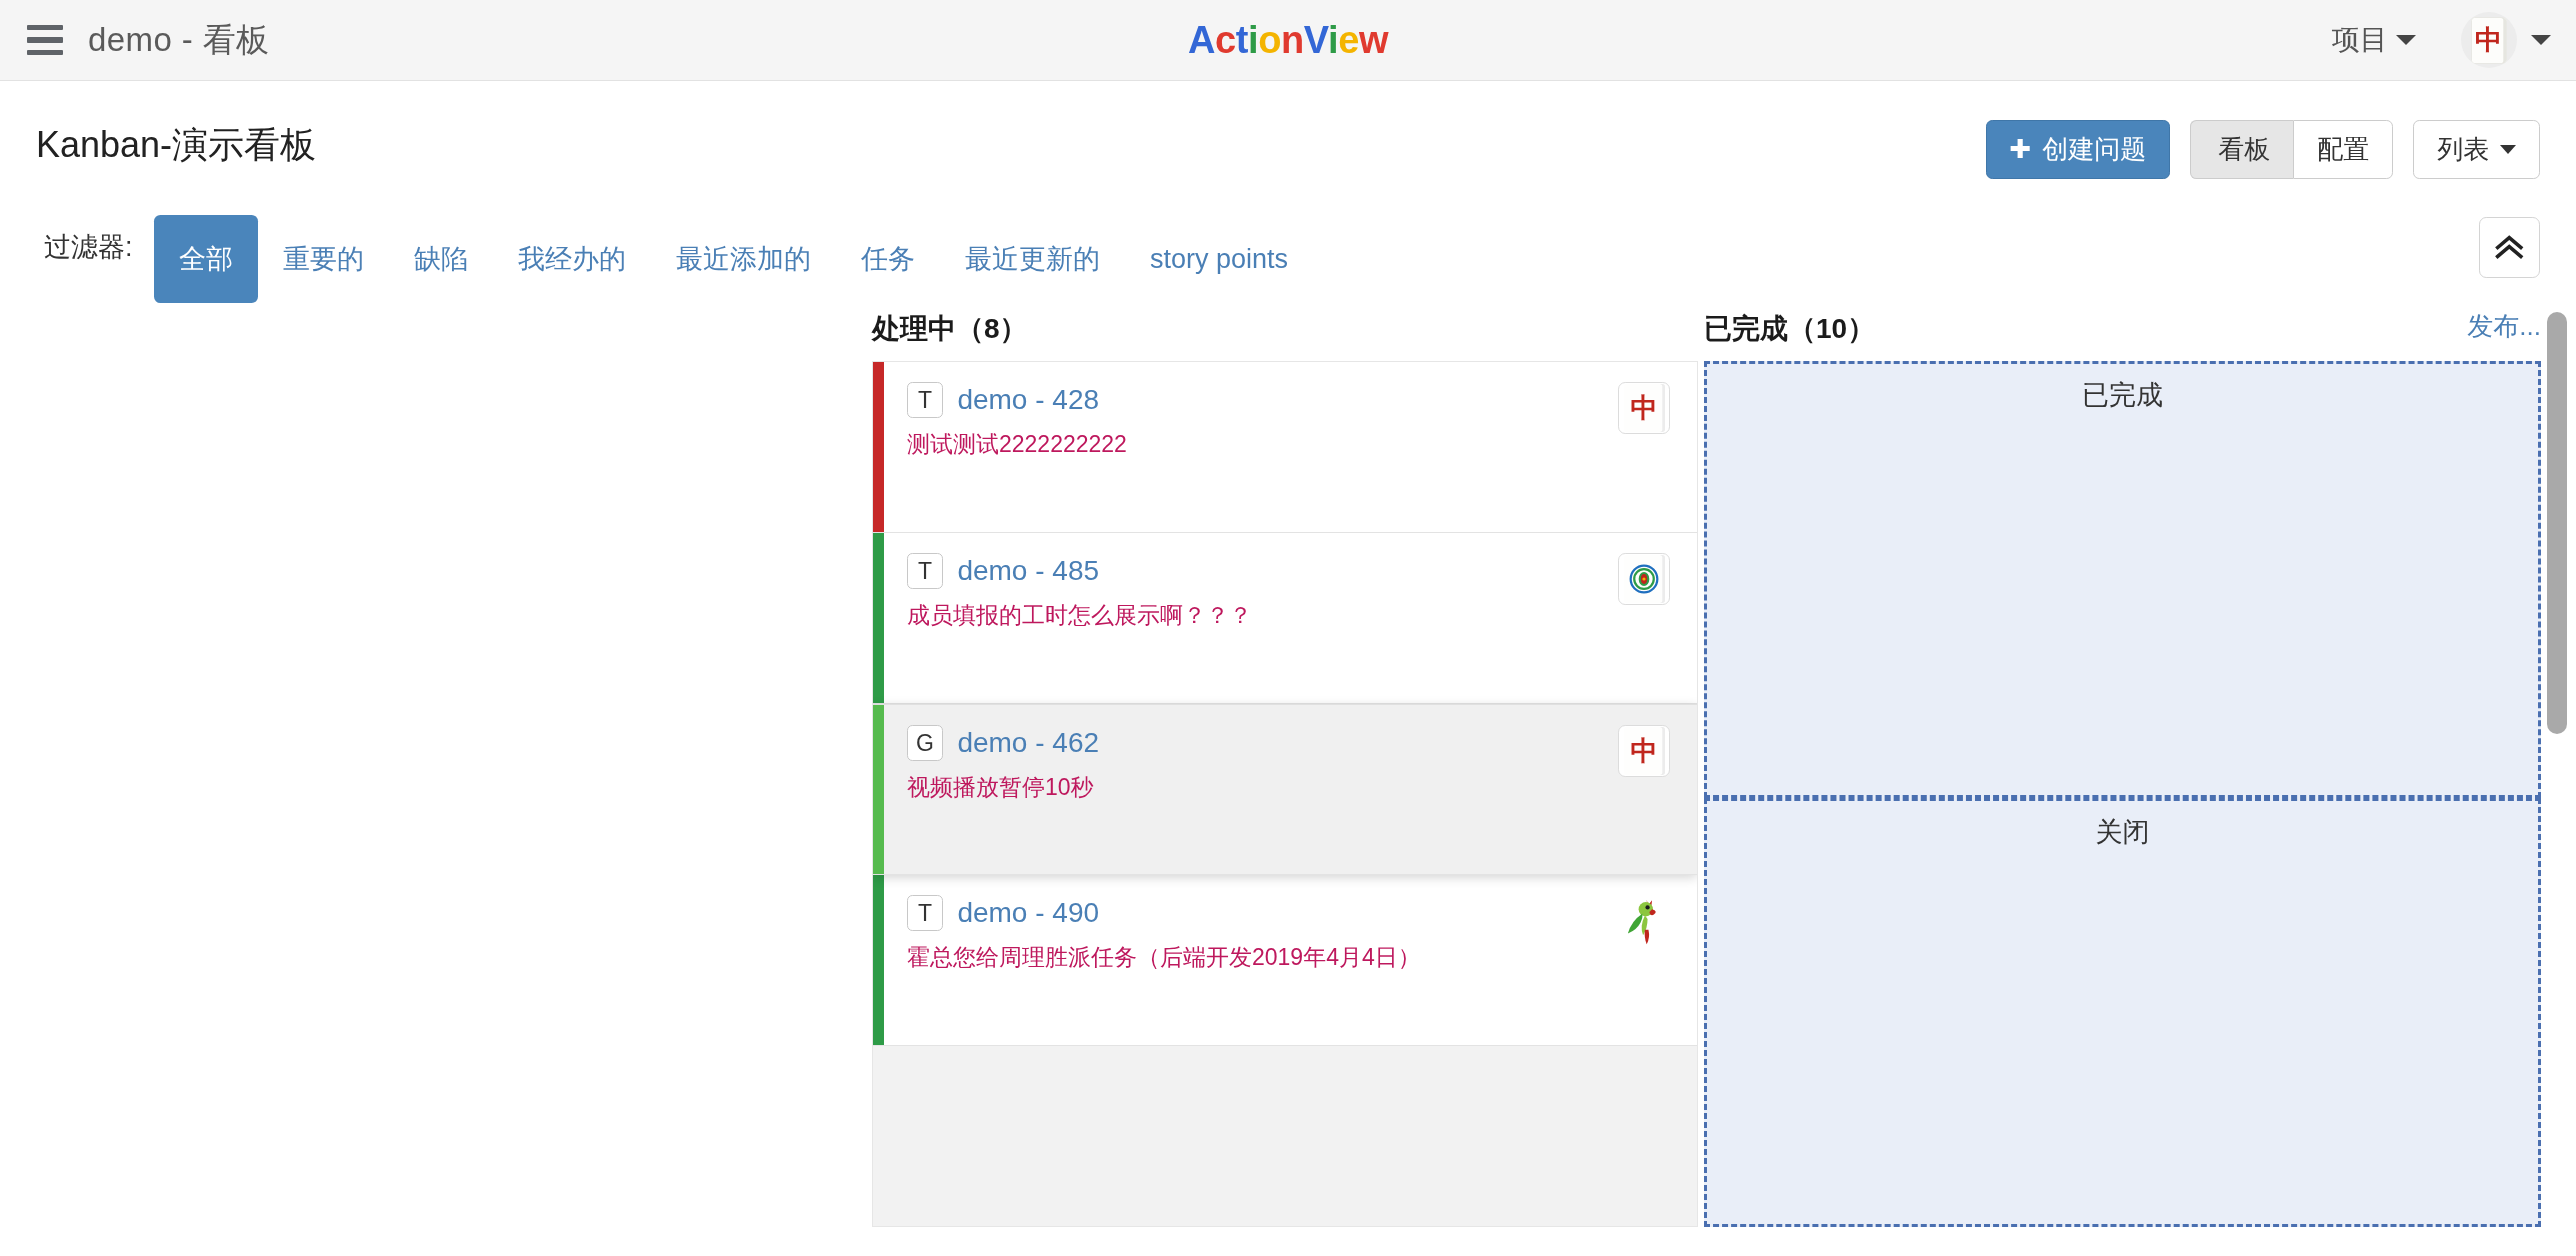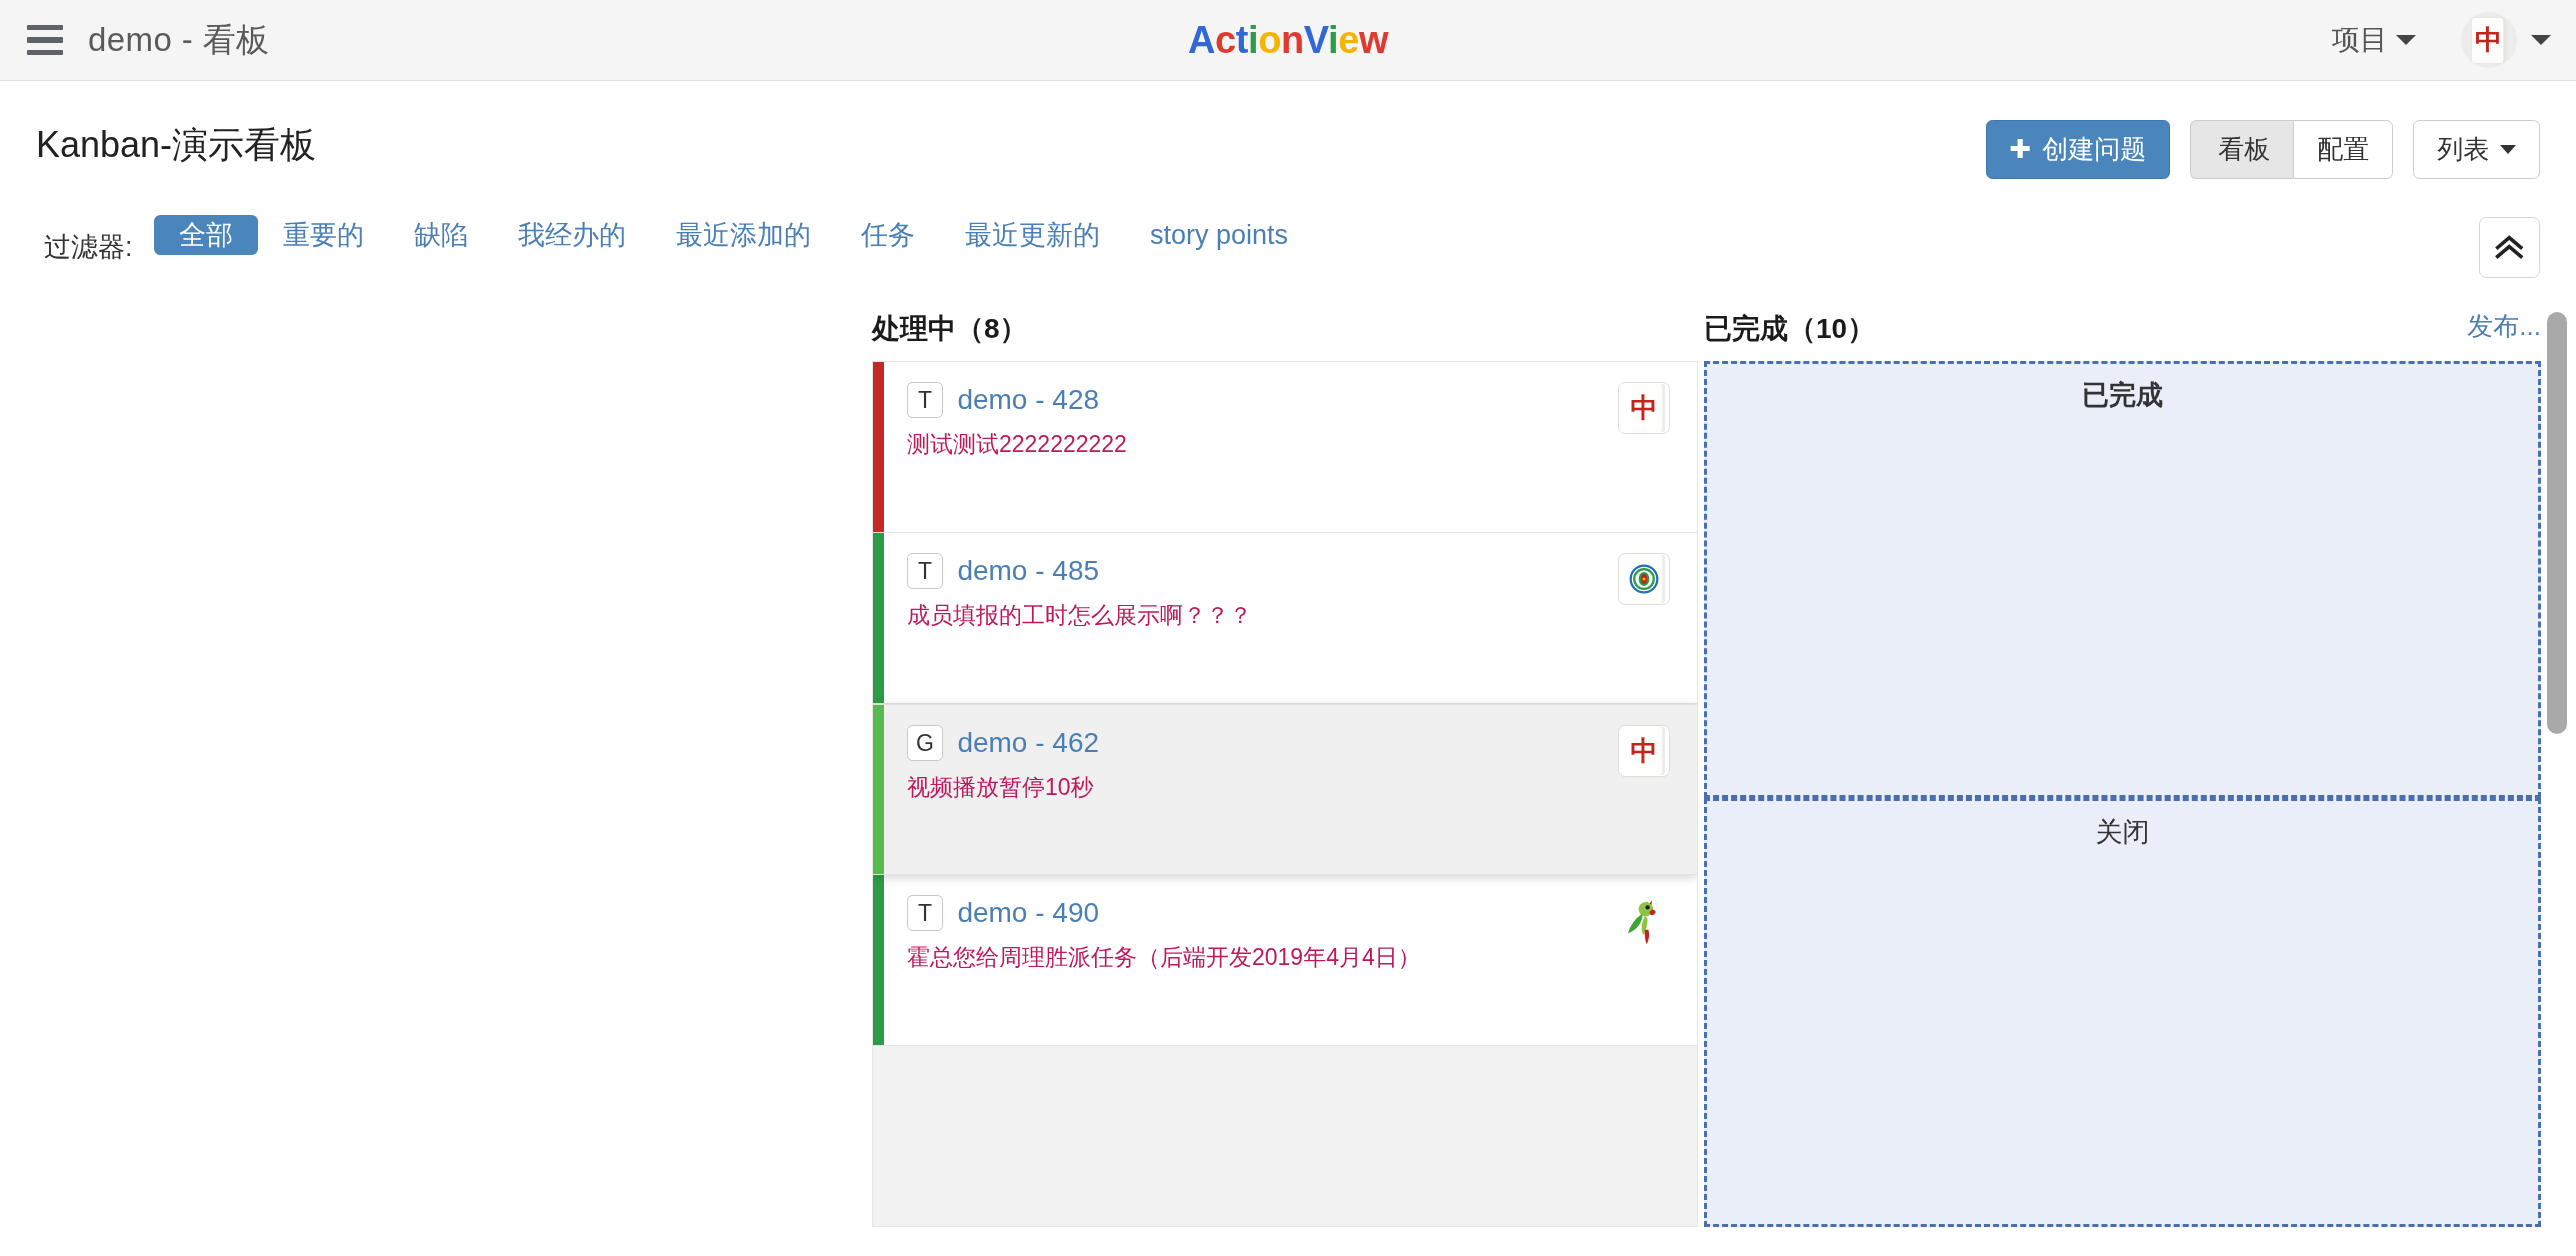--- a/index.html
+++ b/index.html
@@ -92,21 +92,21 @@
   .filter-row{
     position:absolute; left:0; top:197px; width:2576px; height:99px;
   }
   .filter-label{
     position:absolute; left:44px; top:32px; font-size:27px; color:#333; white-space:nowrap;
   }
   .filter-tabs{
     position:absolute; left:154px; top:18px; display:flex; align-items:center; gap:0;
   }
   .ftab{
-    font-size:27px; color:#4a7fb5; padding:2px 25px; border-radius:6.3px;
+    font-size:27px; color:#4a7fb5; padding:26px 25px; border-radius:6.3px;
     cursor:pointer; white-space:nowrap;
   }
   .ftab.sel{ background:#4a85bb; color:#fff; }
   .collapse-btn{
     position:absolute; right:36px; top:20px; width:61px; height:61px;
     border:0.9px solid #d4d4d4; border-radius:7.2px; background:#fff;
     display:flex;align-items:center;justify-content:center;cursor:pointer;
   }
 
   
@@ -132,21 +132,21 @@
   #col-todo{ left:36px; width:821px; }
   #col-todo .dropzone{ height:866px; }
   
   #col-doing{ left:872px; width:826px; }
   .cardlist{
     height:866px; background:#f2f2f2; border:0.9px solid #e6e6e6;
     position:relative; overflow:hidden;
   }
   
   #col-done{ left:1704px; width:837px; }
-  #col-done .dz-done{ height:437px;font-weight:bold; }
+  #col-done .dz-done{ height:437px; }
   #col-done .dz-closed{ height:429px; }
 
   
   .card{
     position:relative; background:#fff; border-bottom:0.9px solid #e3e3e3;
     height:171px; padding:20px 23px 0 34px; overflow:hidden;
   }
   .card .stripe{
     position:absolute; left:0; top:0; bottom:0; width:10.8px;
   }

